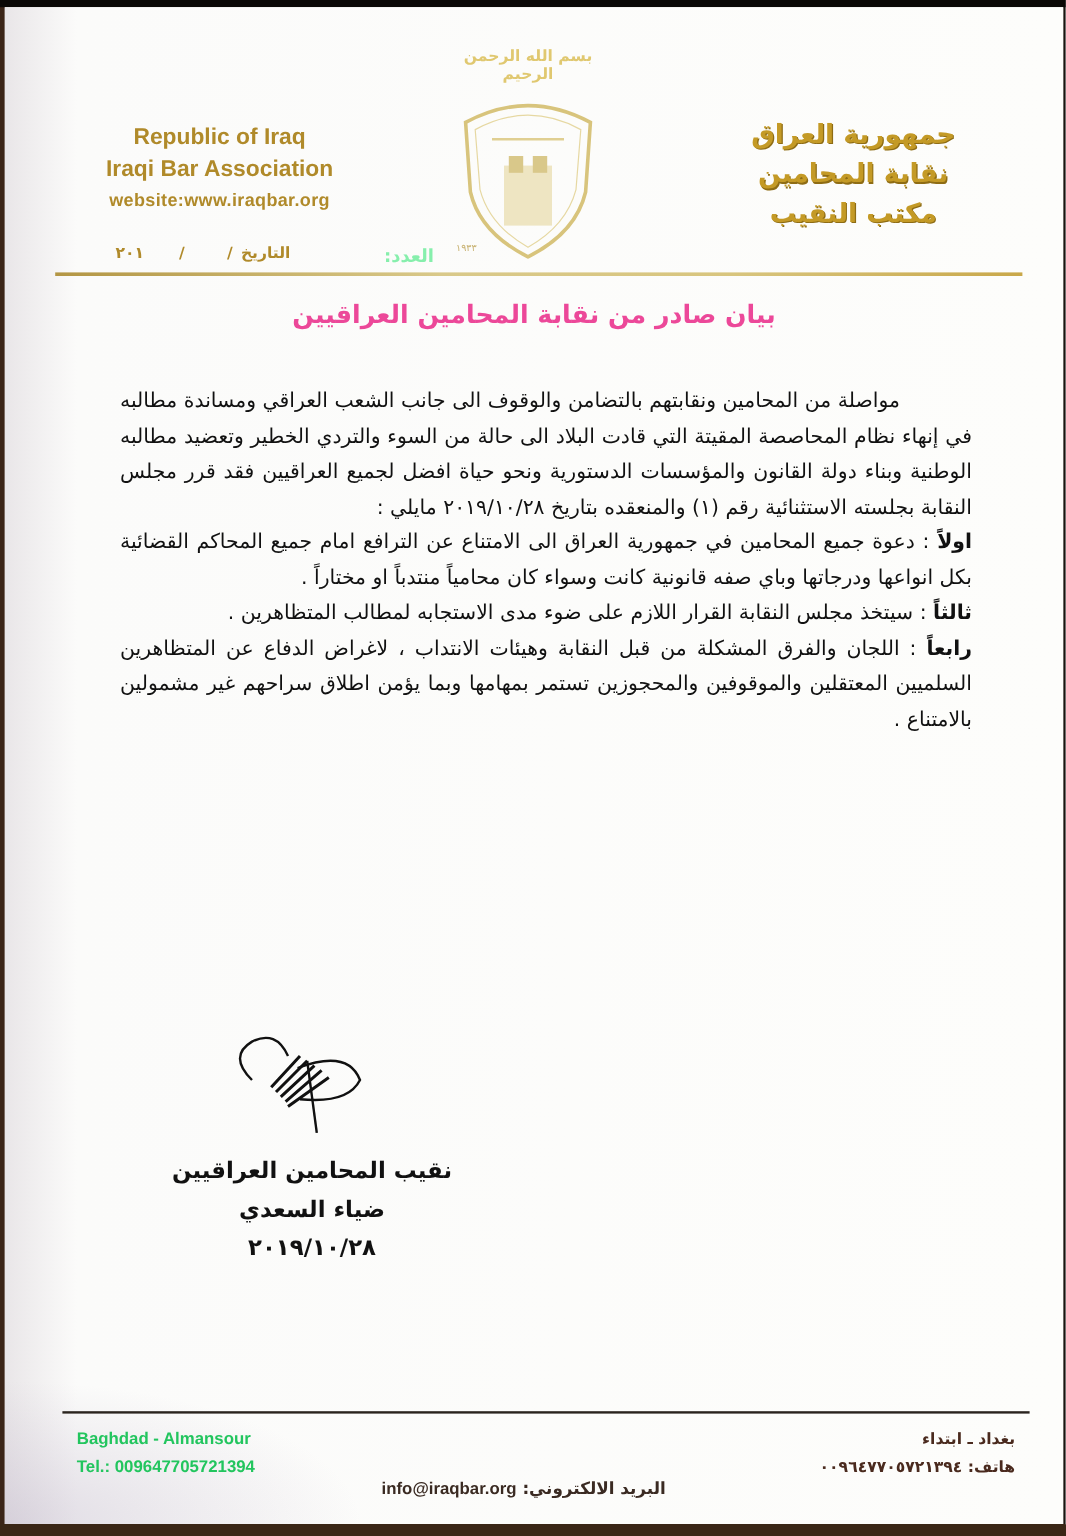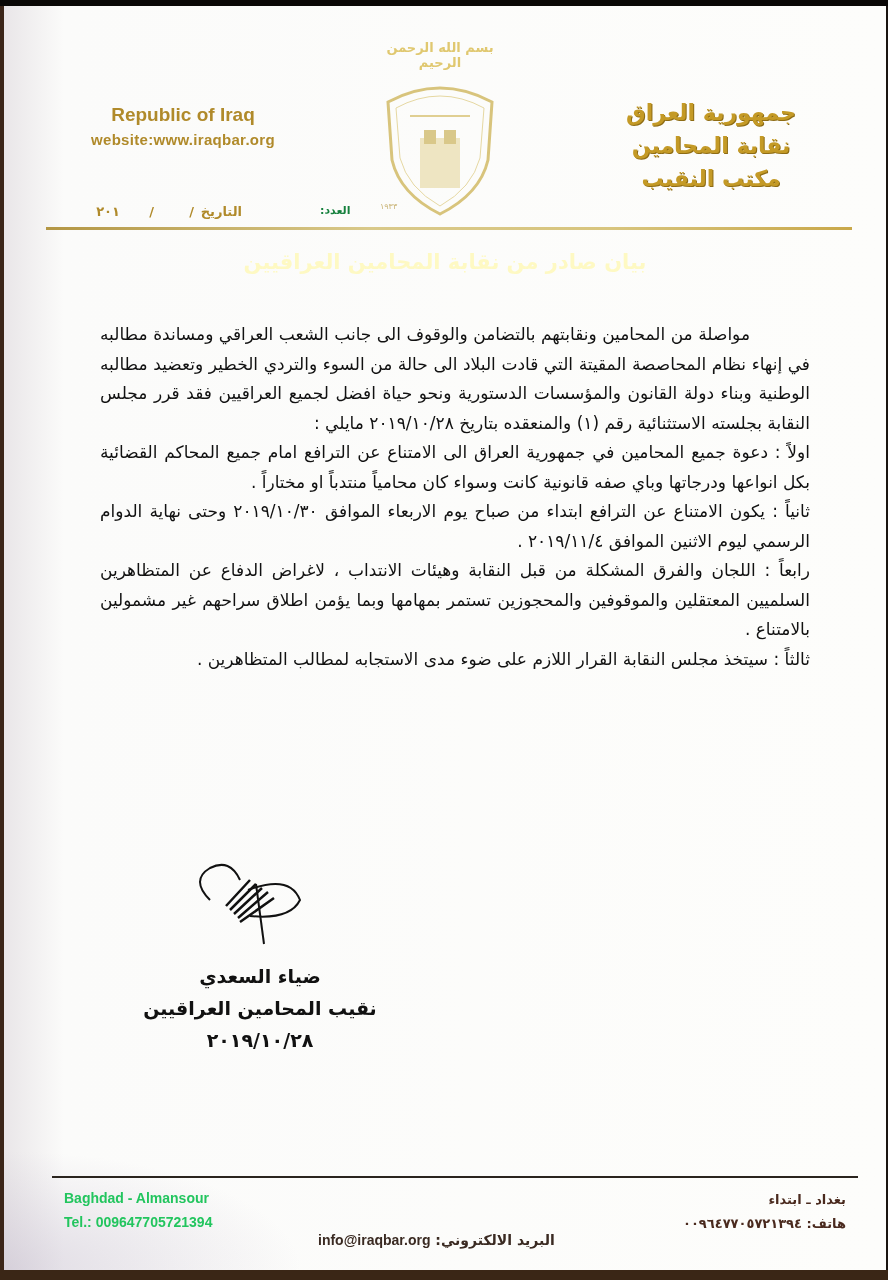--- a/index.html
+++ b/index.html
@@ -10,50 +10,51 @@
   .paper::after{content:"";position:absolute;left:0;bottom:0;width:300px;height:120px;
     background:radial-gradient(ellipse at 0% 100%,rgba(190,180,200,0.45),rgba(255,255,255,0) 70%);}
   .bottombar{position:absolute;left:0;top:1270px;width:888px;height:10px;background:#3a2616;}
   .leftedge{position:absolute;left:0;top:0;width:5px;height:1280px;background:#3b2518;}
   .en-head{position:absolute;left:58px;top:102px;width:250px;text-align:center;font-family:"Liberation Sans",sans-serif;font-weight:bold;color:#b08a2a;}
   .en-head .l1{font-size:19px;line-height:26px;}
   .en-head .l2{font-size:19px;line-height:28px;}
   .en-head .l3{font-size:15px;line-height:24px;letter-spacing:0.3px;}
   .date-row{position:absolute;left:62px;top:204px;width:280px;height:20px;font-size:13px;font-weight:bold;color:#b08a2a;direction:rtl;}
   .date-row span{position:absolute;top:0;}
-  .ref-label{position:absolute;left:320px;top:204px;font-size:11px;font-weight:bold;color:#15803d;direction:rtl;}
+  .ref-label{position:absolute;left:320px;top:204px;font-size:15px;font-weight:bold;color:#86efac;direction:rtl;}
   .ar-head{position:absolute;right:52px;top:96px;width:250px;text-align:center;direction:rtl;font-family:"DejaVu Sans",sans-serif;font-weight:bold;color:#c49a26;
     text-shadow:1px 1px 0 #8e6c14;}
   .ar-head div{font-size:22px;line-height:33px;}
   .emblem{position:absolute;left:380px;top:40px;width:120px;height:180px;}
   .header-rule{position:absolute;left:46px;top:227px;width:806px;height:3px;background:linear-gradient(90deg,#b39644,#d9c98a 40%,#d8c57e 70%,#c9a84a);}
-  .title{position:absolute;left:150px;top:250px;width:590px;text-align:center;direction:rtl;font-family:"DejaVu Sans",sans-serif;font-size:21px;font-weight:bold;color:#fef9c3;}
+  .title{position:absolute;left:150px;top:250px;width:590px;text-align:center;direction:rtl;font-family:"DejaVu Sans",sans-serif;font-size:21px;font-weight:bold;color:#ec4899;}
   .body{position:absolute;left:100px;top:320px;width:710px;direction:rtl;text-align:justify;font-family:"DejaVu Sans",sans-serif;font-size:17px;line-height:29.5px;color:#111;}
   .body p{margin:0;}
   .body .indent{text-indent:60px;}
-  .body b{font-weight:normal;}
+  .body b{font-weight:bold;}
   .sig-block{position:absolute;left:140px;top:960px;width:240px;text-align:center;direction:rtl;font-family:"DejaVu Sans",sans-serif;font-weight:bold;color:#111;}
   .sig-block div{font-size:19px;line-height:32px;}
   .signature{position:absolute;left:190px;top:860px;width:120px;height:90px;}
   .footer-rule{position:absolute;left:52px;top:1176px;width:806px;height:2px;background:#2a241e;}
   .foot-en{position:absolute;left:64px;top:1186px;font-family:"Liberation Sans",sans-serif;font-weight:bold;font-size:14px;color:#22c55e;line-height:24px;}
   .foot-ar{position:absolute;right:42px;top:1188px;direction:rtl;text-align:right;font-family:"DejaVu Sans",sans-serif;font-weight:bold;font-size:13px;color:#4a2a1e;line-height:24px;}
   .foot-email{position:absolute;left:318px;top:1232px;direction:rtl;font-family:"DejaVu Sans",sans-serif;font-weight:bold;font-size:14px;color:#3a2a22;}
   .foot-email .en{font-family:"Liberation Sans",sans-serif;direction:ltr;unicode-bidi:embed;margin-top:25px;}
 </style>
 </head>
 <body>
 
 <div class="leftedge"></div>
 <div class="topbar"></div>
 
 <div class="paper"></div>
 
 <div class="en-head">
   <div class="l1">Republic of Iraq</div>
+  <div class="l2">Iraqi Bar Association</div>
   <div class="l3">website:www.iraqbar.org</div>
 </div>
 
 <div class="date-row">
   <span style="right:100px">التاريخ</span>
   <span style="right:148px">/</span>
   <span style="right:188px">/</span>
   <span style="right:222px">٢٠١</span>
 </div>
 <div class="ref-label">العدد:</div>
@@ -77,34 +78,33 @@
   <div>مكتب النقيب</div>
 </div>
 
 <div class="header-rule"></div>
 
 <div class="title">بيان صادر من نقابة المحامين العراقيين</div>
 
 <div class="body">
   <p class="indent">مواصلة من المحامين ونقابتهم بالتضامن والوقوف الى جانب الشعب العراقي ومساندة مطالبه في إنهاء نظام المحاصصة المقيتة التي قادت البلاد الى حالة من السوء والتردي الخطير وتعضيد مطالبه الوطنية وبناء دولة القانون والمؤسسات الدستورية ونحو حياة افضل لجميع العراقيين فقد قرر مجلس النقابة بجلسته الاستثنائية رقم (١) والمنعقده بتاريخ ٢٠١٩/١٠/٢٨ مايلي :</p>
   <p><b>اولاً</b><span> : دعوة جميع المحامين في جمهورية العراق الى الامتناع عن الترافع امام جميع المحاكم القضائية بكل انواعها ودرجاتها وباي صفه قانونية كانت وسواء كان محامياً منتدباً او مختاراً .</span></p>
-  <p><b>ثانياً</b><span> : يكون الامتناع عن الترافع ابتداء من صباح يوم الاربعاء الموافق ٢٠١٩/١٠/٣٠ وحتى نهاية الدوام الرسمي ليوم الاثنين الموافق ٢٠١٩/١١/٤ .</span></p>
+  <p><b>ثالثاً</b><span> : سيتخذ مجلس النقابة القرار اللازم على ضوء مدى الاستجابه لمطالب المتظاهرين .</span></p>
   <p><b>رابعاً</b><span> : اللجان والفرق المشكلة من قبل النقابة وهيئات الانتداب ، لاغراض الدفاع عن المتظاهرين السلميين المعتقلين والموقوفين والمحجوزين تستمر بمهامها وبما يؤمن اطلاق سراحهم غير مشمولين بالامتناع .</span></p>
-  <p><b>ثالثاً</b><span> : سيتخذ مجلس النقابة القرار اللازم على ضوء مدى الاستجابه لمطالب المتظاهرين .</span></p>
 </div>
 
 <svg class="signature" viewBox="0 0 120 90">
   <path d="M20 40 Q0 20 20 8 Q40 -2 50 20" fill="none" stroke="#111" stroke-width="2"></path>
   <path d="M36 46 L60 20 M40 50 L66 24 M44 54 L72 28 M48 58 L78 32 M50 62 L84 38" stroke="#111" stroke-width="2.5"></path>
   <path d="M58 30 Q100 14 110 40 Q100 60 60 56" fill="none" stroke="#111" stroke-width="2"></path>
   <path d="M66 24 L74 84" stroke="#111" stroke-width="2"></path>
 </svg>
 <div class="sig-block">
+  <div>نقيب المحامين العراقيين</div>
   <div>ضياء السعدي</div>
-  <div>نقيب المحامين العراقيين</div>
   <div>٢٠١٩/١٠/٢٨</div>
 </div>
 
 <div class="footer-rule"></div>
 <div class="foot-en">
   <div>Baghdad - Almansour</div>
   <div>Tel.: 009647705721394</div>
 </div>
 <div class="foot-ar">
   <div>بغداد ـ ابتداء</div>

